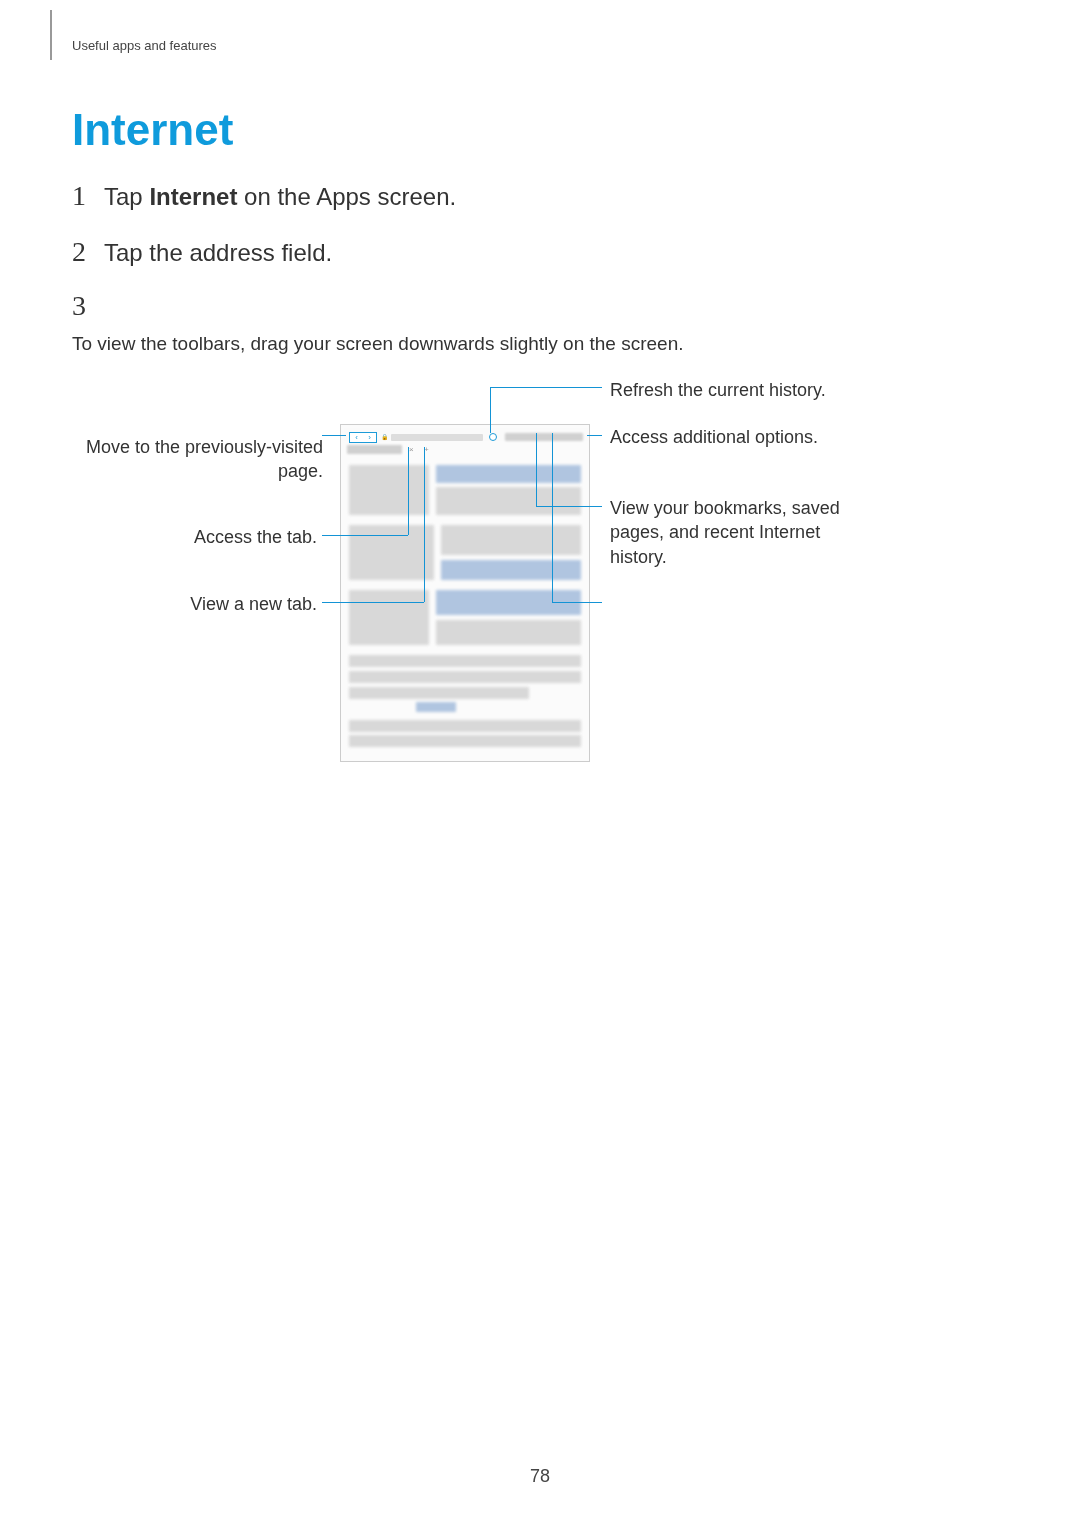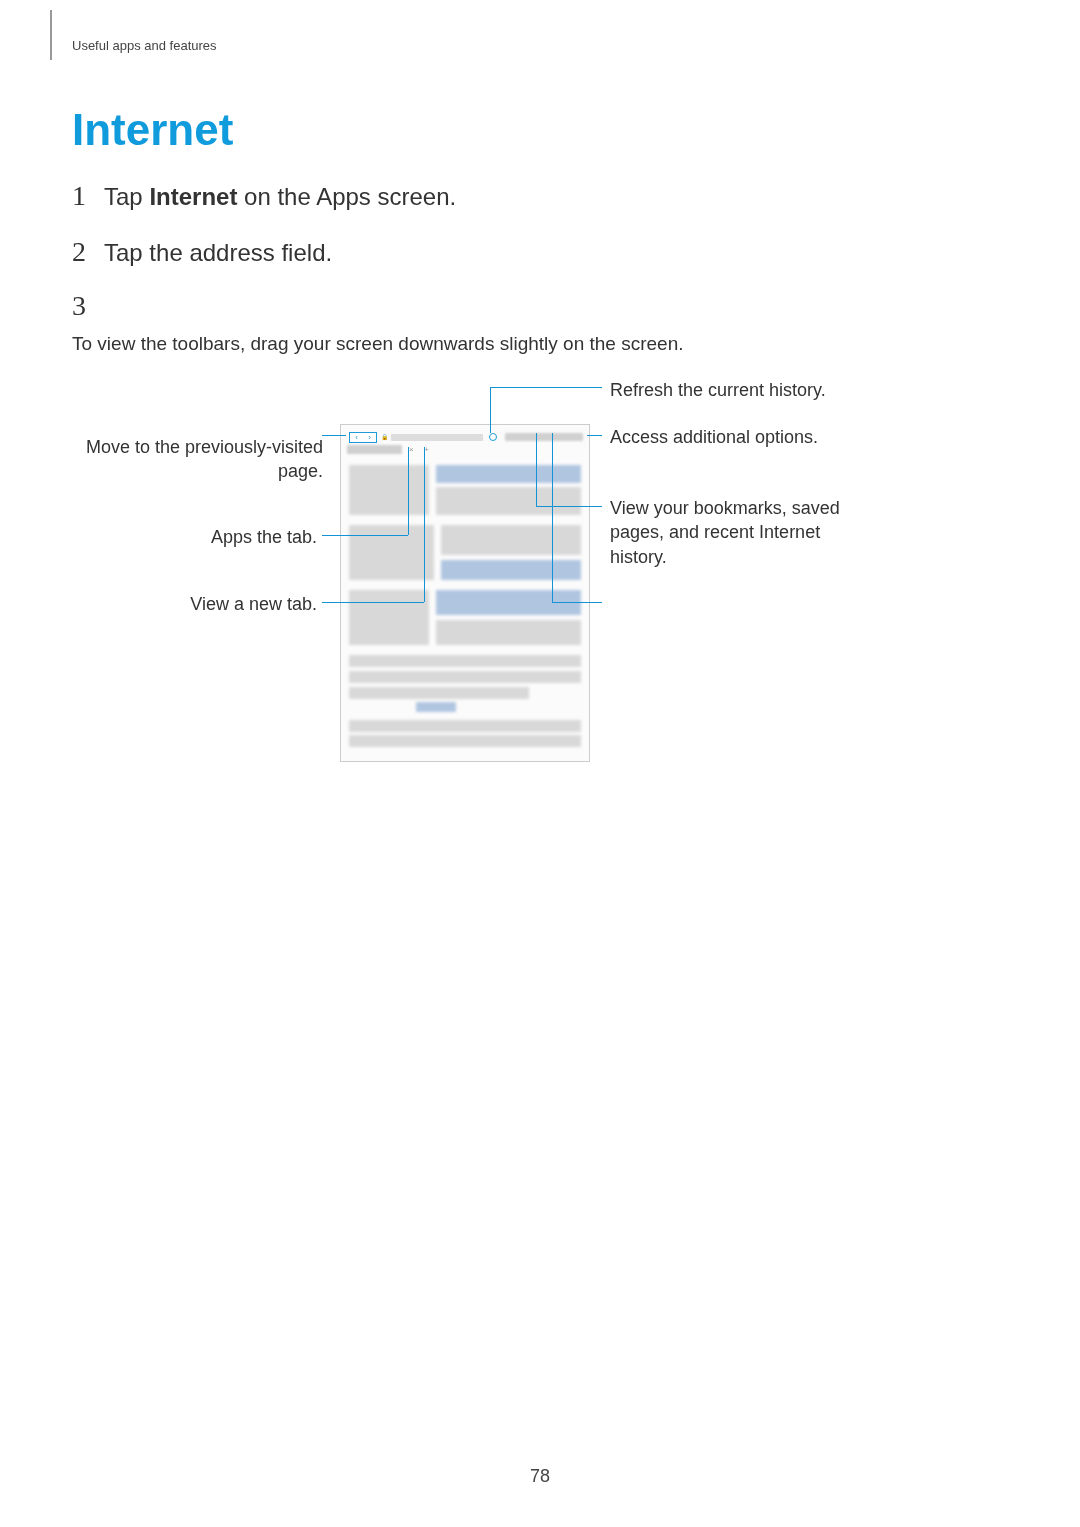--- a/index.html
+++ b/index.html
@@ -289,21 +289,21 @@
 
   <div class="callout-line hline" style="left:515px; top:57px; width:15px;"></div>
 
   <div class="callout-line vline" style="left:464px; top:55px; height:73px;"></div>
   <div class="callout-line hline" style="left:464px; top:128px; width:66px;"></div>
 
   <div class="callout-line vline" style="left:480px; top:55px; height:169px;"></div>
   <div class="callout-line hline" style="left:480px; top:224px; width:50px;"></div>
 
   <div class="callout-text callout-left" style="left:0px; top:57px; width:245px;margin-left:6px;">Move to the previously-visited page.</div>
-  <div class="callout-text callout-left" style="left:0px; top:147px; width:245px;">Apps the tab.</div>
+  <div class="callout-text callout-left" style="left:0px; top:147px; width:245px;">Access the tab.</div>
   <div class="callout-text callout-left" style="left:0px; top:214px; width:245px;">View a new tab.</div>
 
   <div class="callout-text" style="left:538px; top:0px; width:300px;">Refresh the current history.</div>
   <div class="callout-text" style="left:538px; top:118px; width:260px;">View your bookmarks, saved pages, and recent Internet history.</div>
   <div class="callout-text" style="left:538px; top:47px; width:300px;">Access additional options.</div>
 </div>
 
 <div class="page-number">78</div>
 
 </body></html>

